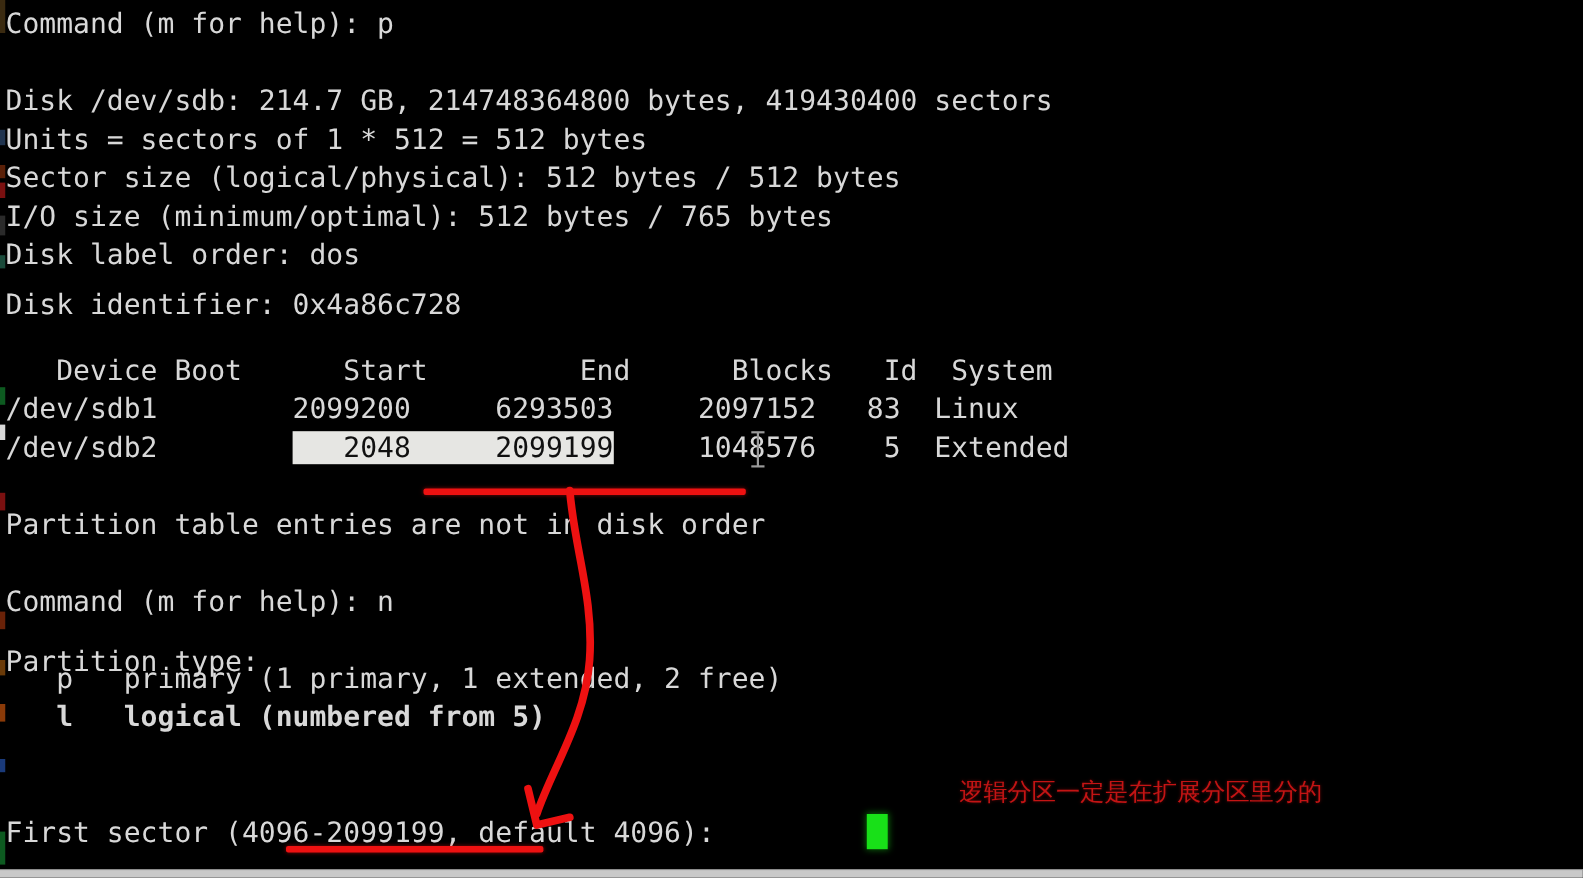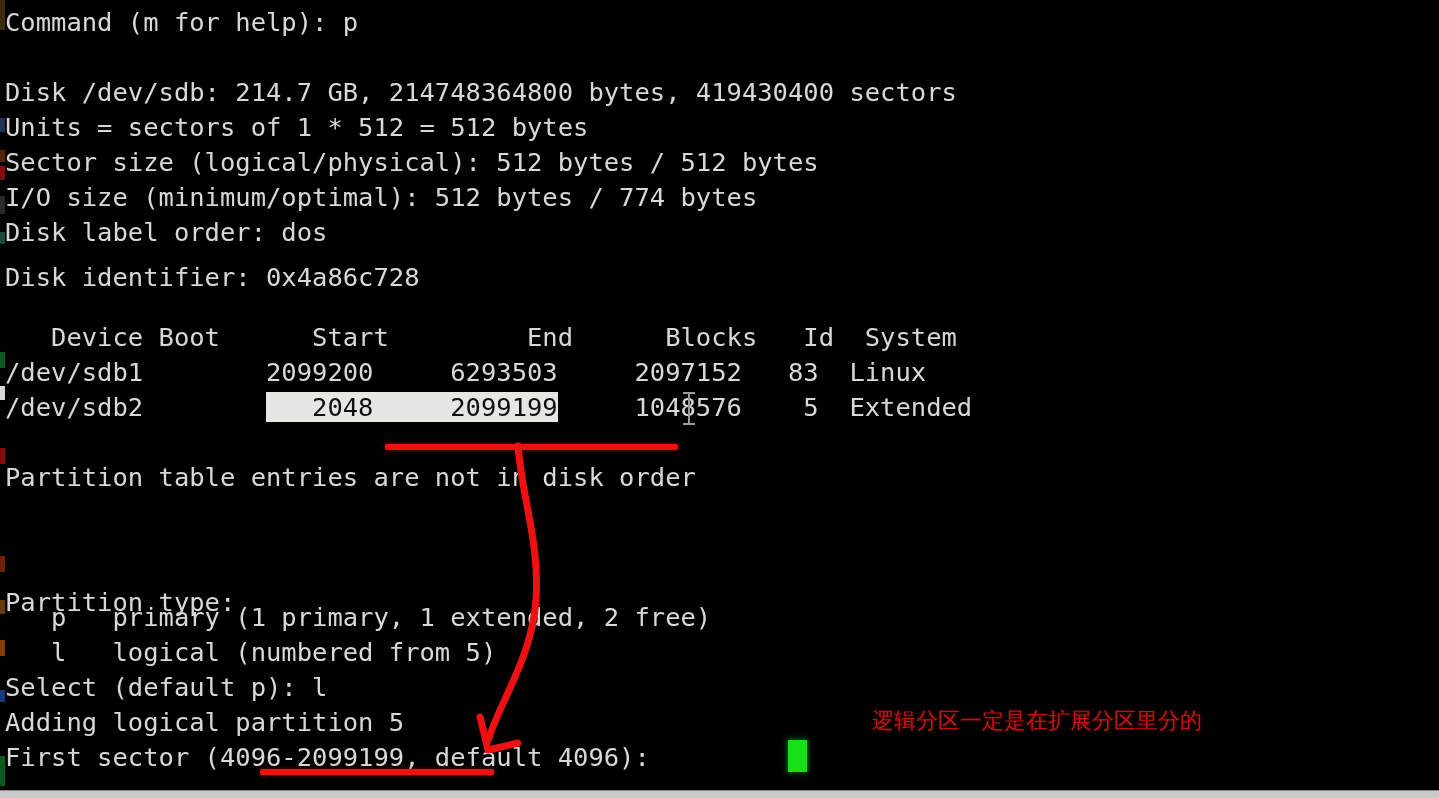--- a/index.html
+++ b/index.html
@@ -161,37 +161,36 @@
     <div class="seg" style="top:640px;height:16px;background:#8a3a08;"></div>
     <div class="seg" style="top:690px;height:12px;background:#1a3a7a;"></div>
     <div class="seg" style="top:756px;height:30px;background:#0d5a20;"></div>
   </div>
 
   <div class="term-line" style="top:5px;">Command (m for help): p</div>
   <div class="term-line" style="top:40px;"></div>
   <div class="term-line" style="top:75px;">Disk /dev/sdb: 214.7 GB, 214748364800 bytes, 419430400 sectors</div>
   <div class="term-line" style="top:110px;">Units = sectors of 1 * 512 = 512 bytes</div>
   <div class="term-line" style="top:145px;">Sector size (logical/physical): 512 bytes / 512 bytes</div>
-  <div class="term-line" style="top:180px;">I/O size (minimum/optimal): 512 bytes / 774 bytes</div>
+  <div class="term-line" style="top:180px;">I/O size (minimum/optimal): 512 bytes / 765 bytes</div>
   <div class="term-line" style="top:215px;">Disk label order: dos</div>
   <div class="term-line" style="top:260px;">Disk identifier: 0x4a86c728</div>
   <div class="term-line" style="top:285px;"></div>
   <div class="term-line" style="top:320px;">   Device Boot      Start         End      Blocks   Id  System</div>
   <div class="term-line" style="top:355px;">/dev/sdb1        2099200     6293503     2097152   83  Linux</div>
 
   <div class="term-line" style="top:390px;"><span>/dev/sdb2        </span><span class="sel">   2048     2099199</span><span>     1048576    5  Extended</span></div>
 
   <div class="term-line" style="top:425px;"></div>
   <div class="term-line" style="top:460px;">Partition table entries are not in disk order</div>
   <div class="term-line" style="top:495px;"></div>
+  <div class="term-line" style="top:530px;">Command (m for help): n</div>
   <div class="term-line" style="top:585px;">Partition type:</div>
   <div class="term-line" style="top:600px;">   p   primary (1 primary, 1 extended, 2 free)</div>
-  <div class="term-line" style="top:635px;">   l   logical (numbered from 5)</div>
-  <div class="term-line" style="top:670px;">Select (default p): l</div>
-  <div class="term-line" style="top:705px;">Adding logical partition 5</div>
+  <div class="term-line" style="top:635px;font-weight:bold;">   l   logical (numbered from 5)</div>
   <div class="term-line" style="top:740px;">First sector (4096-2099199, default 4096): </div>
 
   <div id="ibeam">
     <div class="capTop"></div>
     <div class="bar"></div>
     <div class="capBot"></div>
   </div>
 
   <div id="block-cursor"></div>
 

